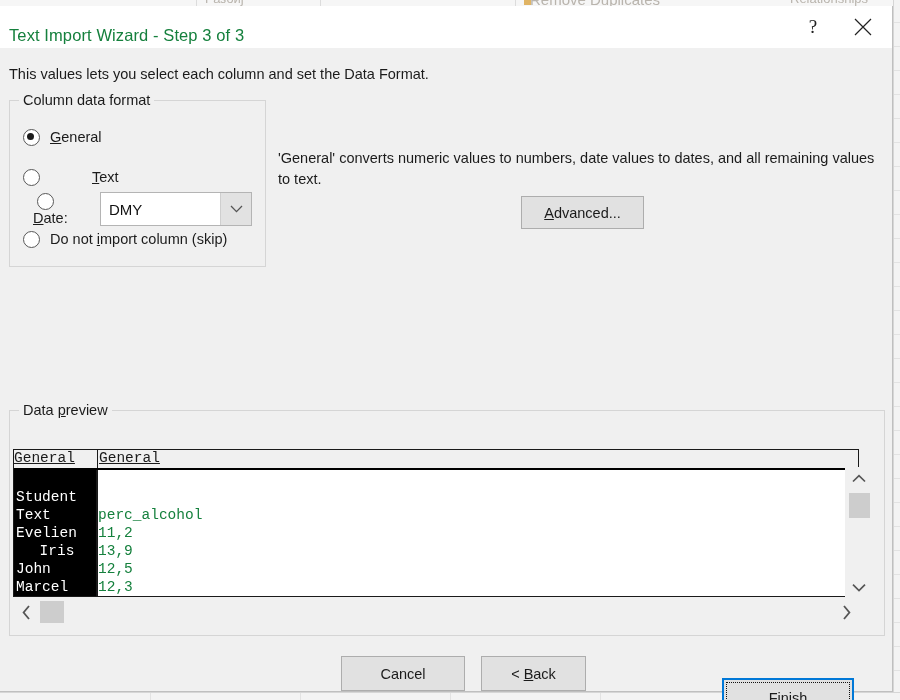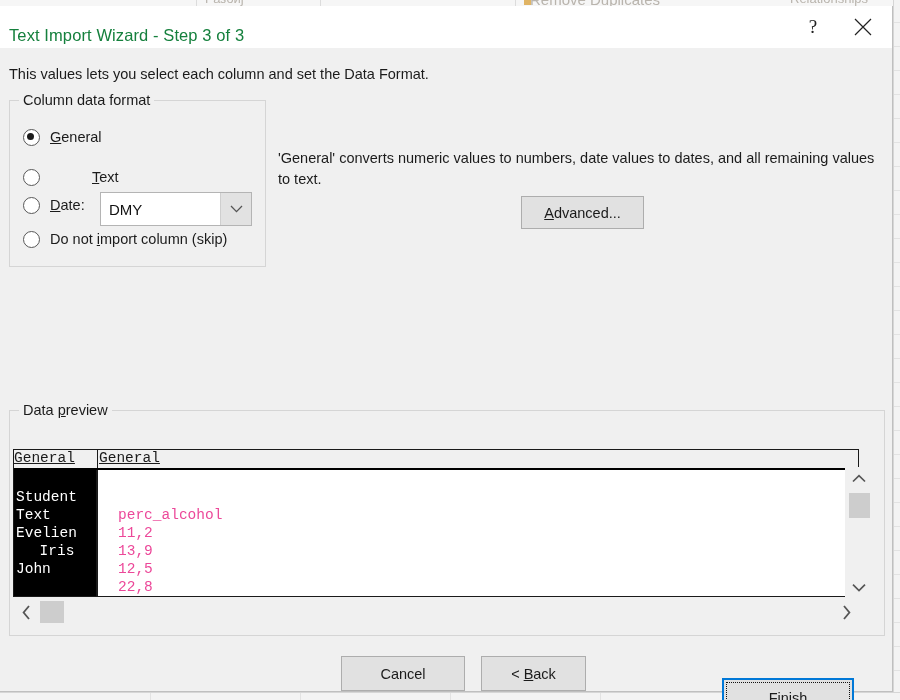--- a/index.html
+++ b/index.html
@@ -310,22 +310,22 @@
   }
   .cell-0 {
     position: absolute;
     left: 2px;
     width: 82px;
     color: #fff;
     white-space: pre;
   }
   .cell-1 {
     position: absolute;
-    left: 104px;
-    color: #ec4899;
+    left: 84px;
+    color: #15803d;
     white-space: pre;
   }
 
   
   #vscroll {
     position: absolute;
     left: 845px; top: 461px;
     width: 28px; height: 131px;
     background: #f0f0f0;
     cursor: default;
@@ -490,21 +490,21 @@
     <div class="radio-row" style="top:24px;">
       <span class="radio checked"></span>
       <span class="radio-label"><u>G</u>eneral</span>
     </div>
 
     <div class="radio-row" style="top:64px;gap:42px;">
       <span class="radio"></span>
       <span class="radio-label"><u>T</u>ext</span>
     </div>
 
-    <div class="radio-row" style="top:92px;">
+    <div class="radio-row" style="top:92px;flex-direction:column;">
       <span class="radio"></span>
       <span class="radio-label"><u>D</u>ate:</span>
     </div>
 
     <div class="radio-row" style="top:126px;">
       <span class="radio"></span>
       <span class="radio-label">Do not <u>i</u>mport column (skip)</span>
     </div>
   </div>
 
@@ -543,21 +543,25 @@
       <div class="prev-row" style="top:36px;">
         <span class="cell-0">Evelien</span>
         <span class="cell-1">13,9</span>
       </div>
       <div class="prev-row" style="top:54px;text-align:center;">
         <span class="cell-0">Iris</span>
         <span class="cell-1">12,5</span>
       </div>
       <div class="prev-row" style="top:72px;">
         <span class="cell-0">John</span>
-        <span class="cell-1">22,8</span>
+        <span class="cell-1">12,3</span>
+      </div>
+      <div class="prev-row" style="top:90px;">
+        <span class="cell-0">Marcel</span>
+        <span class="cell-1">11,9</span>
       </div>
     </div>
   </div>
 
   <div id="vscroll">
     <div class="arrow" id="v-up">
       <svg width="14" height="9" viewBox="0 0 14 9">
         <path d="M1 7.5 L7 1.6 L13 7.5" stroke="#555" stroke-width="1.7" fill="none"></path>
       </svg>
     </div>

